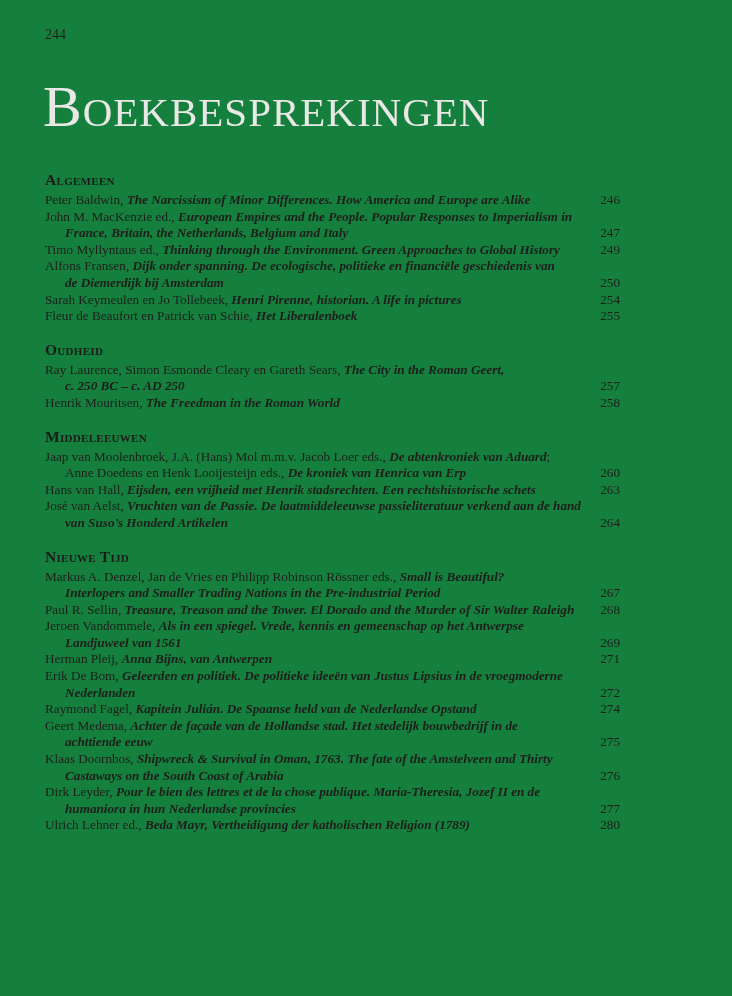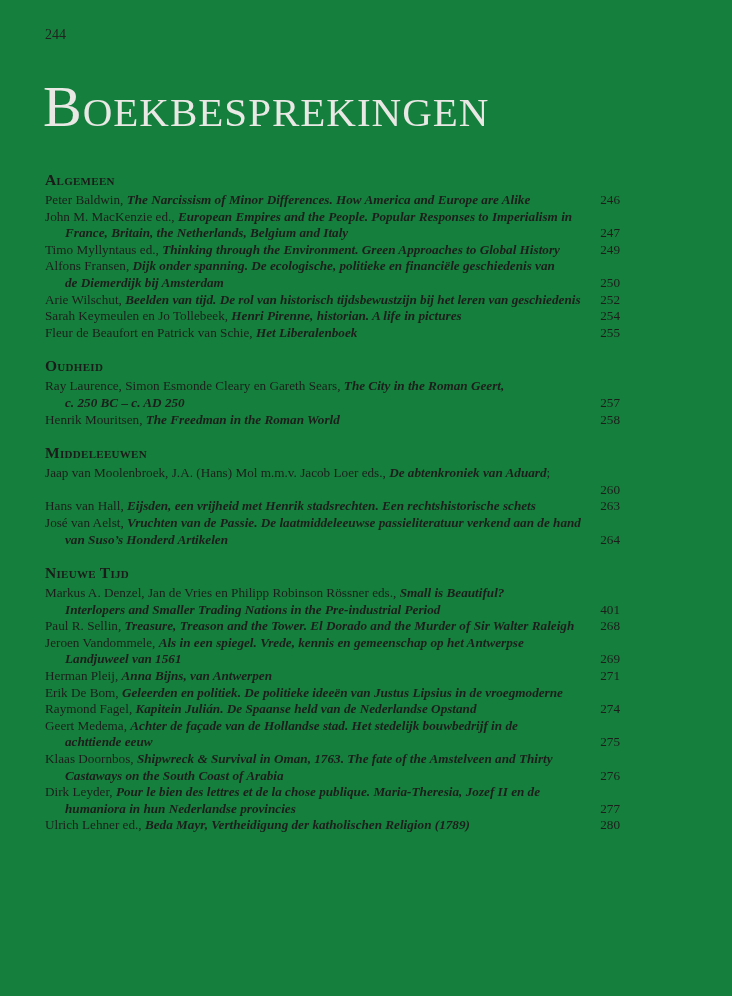--- a/index.html
+++ b/index.html
@@ -77,24 +77,20 @@
           <span class="page-num">249</span>
         </div>
         <div class="line">
           <span class="line-text"><span>Alfons Fransen, </span><i>Dijk onder spanning. De ecologische, politieke en financiële geschiedenis van</i></span>
         </div>
         <div class="line indent">
           <span class="line-text"><i>de Diemerdijk bij Amsterdam</i></span>
           <span class="page-num">250</span>
         </div>
         <div class="line">
-          <span class="line-text"><span>Arie Wilschut, </span><i>Beelden van tijd. De rol van historisch tijdsbewustzijn bij het leren van geschiedenis</i></span>
-          <span class="page-num">252</span>
-        </div>
-        <div class="line">
           <span class="line-text"><span>Sarah Keymeulen en Jo Tollebeek, </span><i>Henri Pirenne, historian. A life in pictures</i></span>
           <span class="page-num">254</span>
         </div>
         <div class="line">
           <span class="line-text"><span>Fleur de Beaufort en Patrick van Schie, </span><i>Het Liberalenboek</i></span>
           <span class="page-num">255</span>
         </div>
       </section>
       <section>
         <h2 class="section-heading">Oudheid</h2>
@@ -109,20 +105,21 @@
           <span class="line-text"><span>Henrik Mouritsen, </span><i>The Freedman in the Roman World</i></span>
           <span class="page-num">258</span>
         </div>
       </section>
       <section>
         <h2 class="section-heading">Middeleeuwen</h2>
         <div class="line">
           <span class="line-text"><span>Jaap van Moolenbroek, J.A. (Hans) Mol m.m.v. Jacob Loer eds., </span><i>De abtenkroniek van Aduard</i><span>;</span></span>
         </div>
         <div class="line indent">
+          <span class="line-text"><span>Anne Doedens en Henk Looijesteijn eds., </span><i>De kroniek van Henrica van Erp</i></span>
           <span class="page-num">260</span>
         </div>
         <div class="line">
           <span class="line-text"><span>Hans van Hall, </span><i>Eijsden, een vrijheid met Henrik stadsrechten. Een rechtshistorische schets</i></span>
           <span class="page-num">263</span>
         </div>
         <div class="line">
           <span class="line-text"><span>José van Aelst, </span><i>Vruchten van de Passie. De laatmiddeleeuwse passieliteratuur verkend aan de hand</i></span>
         </div>
         <div class="line indent">
@@ -130,39 +127,43 @@
           <span class="page-num">264</span>
         </div>
       </section>
       <section>
         <h2 class="section-heading">Nieuwe Tijd</h2>
         <div class="line">
           <span class="line-text"><span>Markus A. Denzel, Jan de Vries en Philipp Robinson Rössner eds., </span><i>Small is Beautiful?</i></span>
         </div>
         <div class="line indent">
           <span class="line-text"><i>Interlopers and Smaller Trading Nations in the Pre-industrial Period</i></span>
-          <span class="page-num">401</span>
+          <span class="page-num">267</span>
         </div>
         <div class="line">
           <span class="line-text"><span>Paul R. Sellin, </span><i>Treasure, Treason and the Tower. El Dorado and the Murder of Sir Walter Raleigh</i></span>
           <span class="page-num">268</span>
         </div>
         <div class="line">
           <span class="line-text"><span>Jeroen Vandommele, </span><i>Als in een spiegel. Vrede, kennis en gemeenschap op het Antwerpse</i></span>
         </div>
         <div class="line indent">
           <span class="line-text"><i>Landjuweel van 1561</i></span>
           <span class="page-num">269</span>
         </div>
         <div class="line">
           <span class="line-text"><span>Herman Pleij, </span><i>Anna Bijns, van Antwerpen</i></span>
           <span class="page-num">271</span>
         </div>
         <div class="line">
           <span class="line-text"><span>Erik De Bom, </span><i>Geleerden en politiek. De politieke ideeën van Justus Lipsius in de vroegmoderne</i></span>
+        </div>
+        <div class="line indent">
+          <span class="line-text"><i>Nederlanden</i></span>
+          <span class="page-num">272</span>
         </div>
         <div class="line">
           <span class="line-text"><span>Raymond Fagel, </span><i>Kapitein Julián. De Spaanse held van de Nederlandse Opstand</i></span>
           <span class="page-num">274</span>
         </div>
         <div class="line">
           <span class="line-text"><span>Geert Medema, </span><i>Achter de façade van de Hollandse stad. Het stedelijk bouwbedrijf in de</i></span>
         </div>
         <div class="line indent">
           <span class="line-text"><i>achttiende eeuw</i></span>

